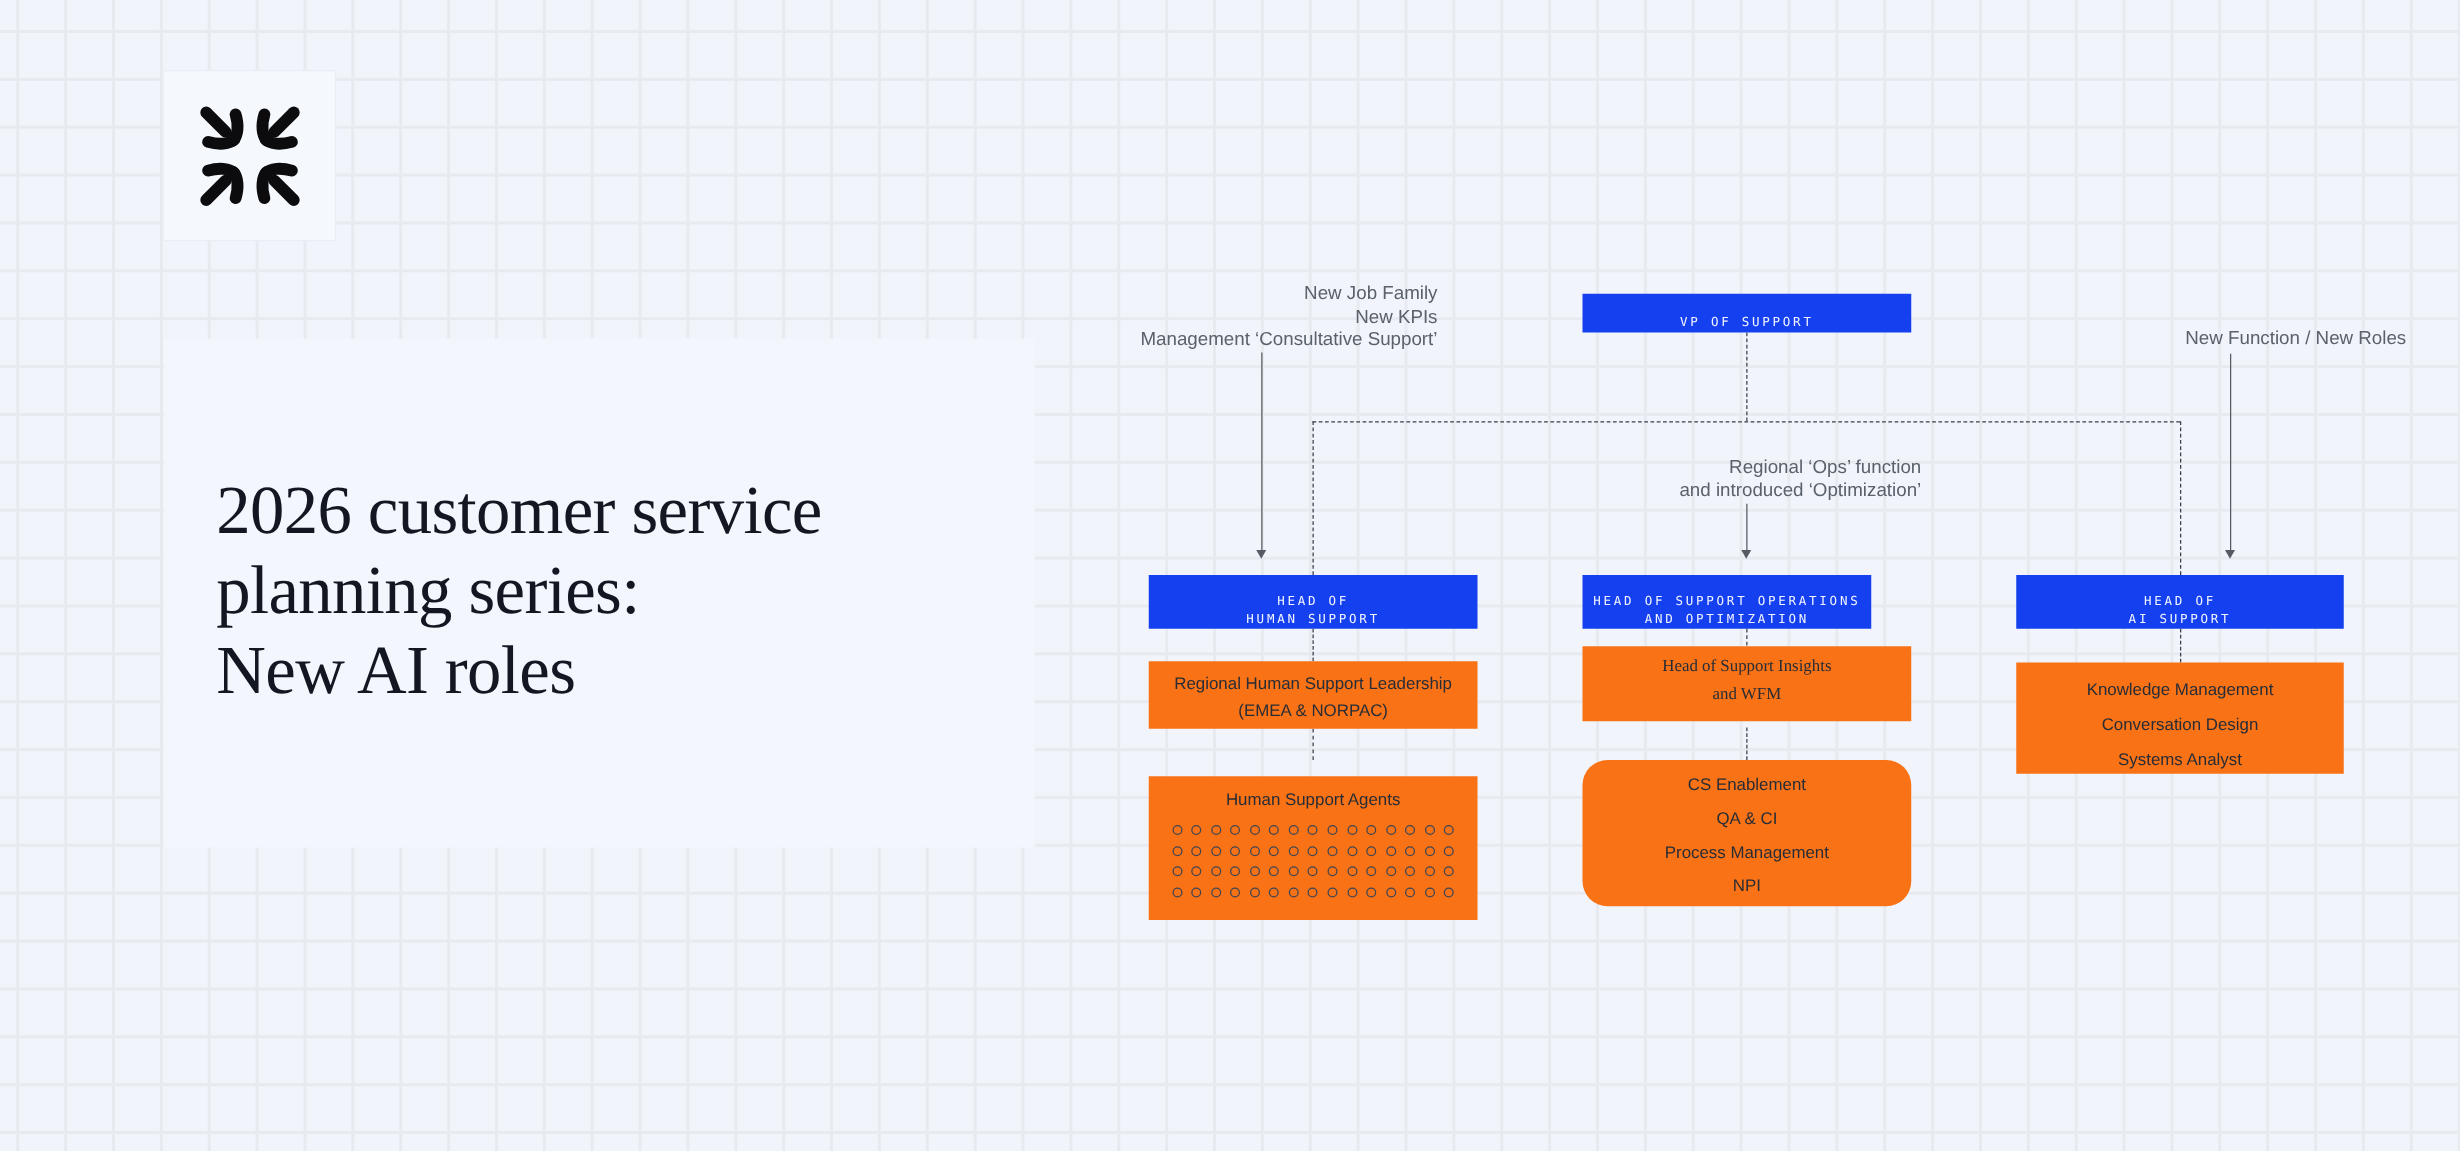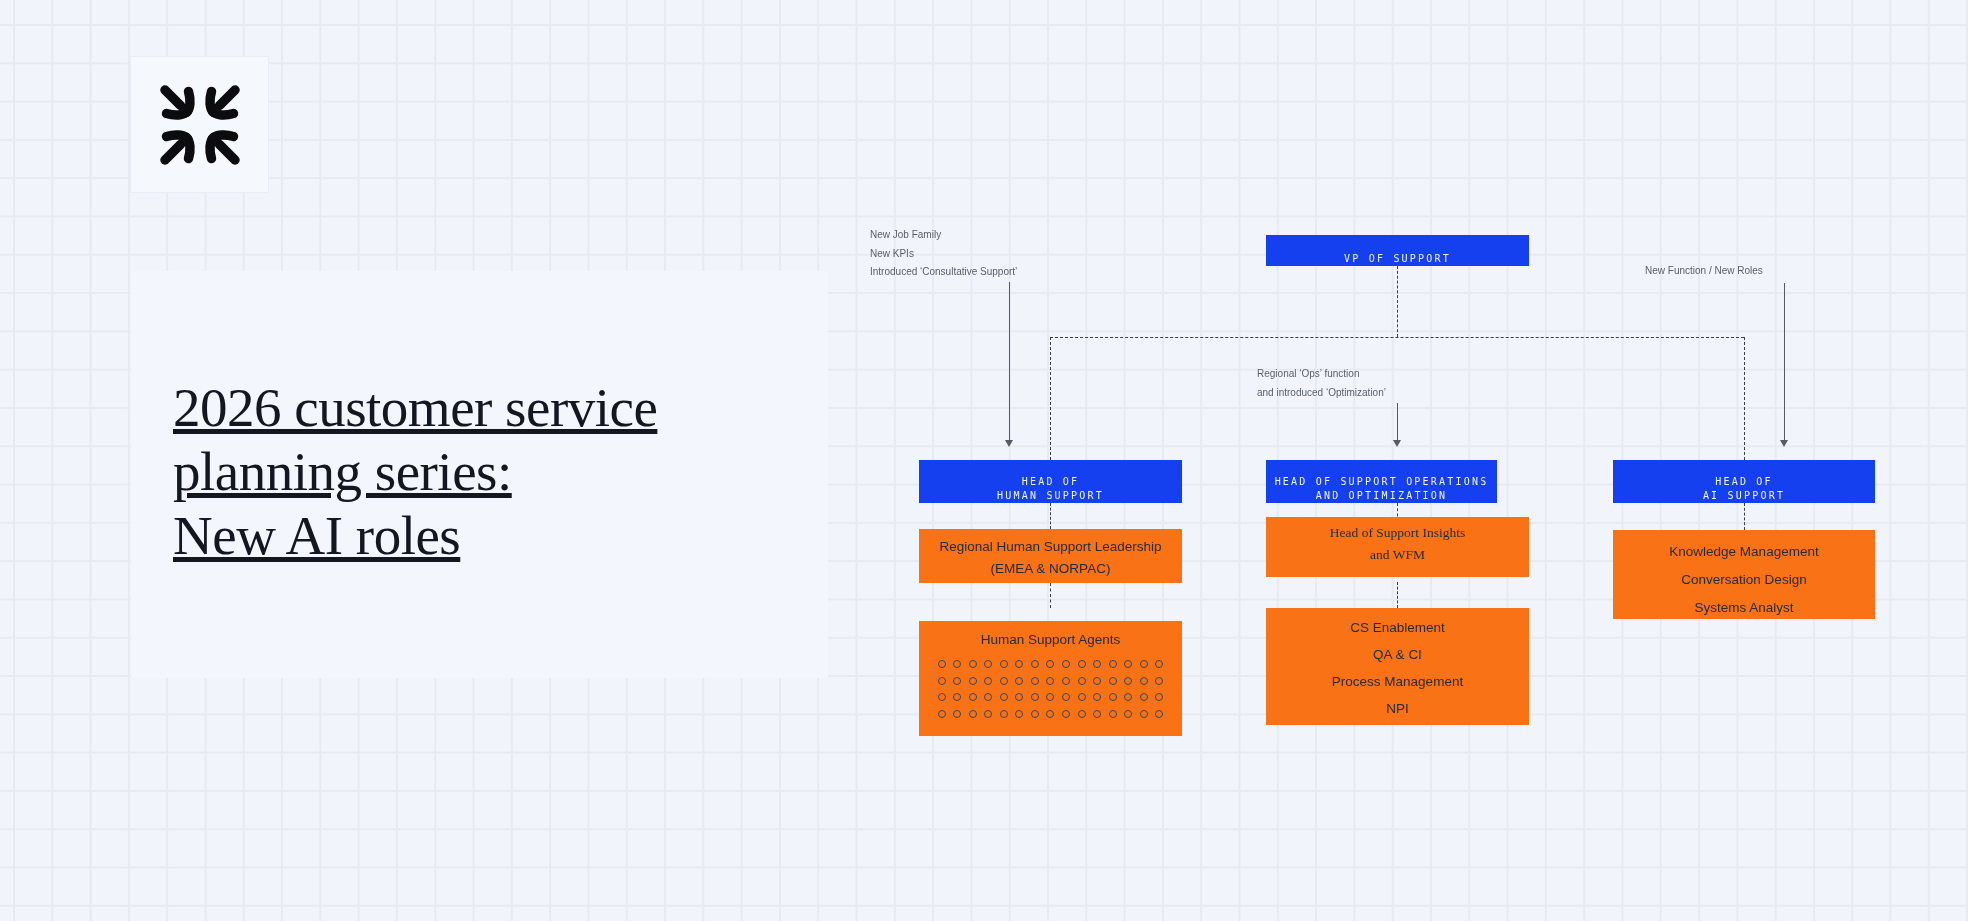--- a/index.html
+++ b/index.html
@@ -23,21 +23,21 @@
     display:flex;align-items:center;justify-content:center;
   }
   .title-card{
     left:131px;top:271px;width:697px;height:407px;
     background:#f3f6fc;
   }
   .title-text{
     position:absolute;left:42px;top:105px;
     font-family:"Liberation Serif","DejaVu Serif",serif;
     font-size:55px;line-height:64px;color:#131722;
-    letter-spacing:-0.5px;white-space:nowrap;text-decoration:underline;
+    letter-spacing:-0.5px;white-space:nowrap;
   }
 
   
   .blue-box{
     background:#1540f0;color:#f2f5ff;
     display:flex;flex-direction:column;align-items:center;justify-content:flex-end;
     font-family:"DejaVu Sans Mono",monospace;
     font-size:10px;line-height:14px;letter-spacing:2.2px;
     text-align:center;white-space:nowrap;
   }
@@ -46,21 +46,21 @@
   .head-mid{left:1266px;top:460px;width:231px;height:43px;}
   .head-right{left:1613px;top:460px;width:262px;height:43px;}
 
   .gray-box{
     background:#f97316;color:#272c36;
     font-size:13.5px;text-align:center;box-sizing:border-box;
   }
   .gb-l1{left:919px;top:529px;width:263px;height:54px;line-height:22px;padding-top:7px;}
   .gb-m1{left:1266px;top:517px;width:263px;height:60px;line-height:22px;padding-top:5px;font-family:Liberation Serif, serif;}
   .gb-r1{left:1613px;top:530px;width:262px;height:89px;line-height:28px;padding-top:8px;}
-  .gb-m2{left:1266px;top:608px;width:263px;height:117px;line-height:27px;padding-top:6px;}
+  .gb-m2{left:1266px;top:608px;width:263px;height:117px;line-height:27px;padding-top:6px;border-radius:20px;}
   .gb-l2{left:919px;top:608px;width:263px;height:115px;padding-top:9px;margin-top:13px;}
 
   .agents-title{font-size:13.5px;line-height:20px;}
   .dot-grid{
     display:grid;margin:10px 15px 0 15px;row-gap:8.5px;justify-items:center;
   }
   .dot{
     width:8px;height:8px;border-radius:50%;
     border:1.4px solid #3e4452;box-sizing:border-box;background:transparent;
   }
@@ -69,21 +69,21 @@
   .dash-v{width:0;border-left:1.6px dashed #3a3f48;}
   .dash-h{height:0;border-top:1.6px dashed #3a3f48;}
   .solid-arrow{width:0;border-left:1.5px solid #565b63;}
   .solid-arrow::after{
     content:"";position:absolute;left:-4.7px;bottom:-6px;
     border:4px solid transparent;border-top:7px solid #565b63;border-bottom:none;
   }
 
   
   .annotation{
-    color:#5a616b;font-size:10px;line-height:18.7px;text-align:left;width:280px;
+    color:#5a616b;font-size:15px;line-height:18.7px;text-align:right;width:280px;
   }
   .ann-left{left:870px;top:226px;}
   .ann-mid{left:1257px;top:365px;}
   .ann-right{left:1645px;top:262px;}
 
   .logo-svg{display:block;}
 </style>
 </head>
 <body>
 
@@ -125,21 +125,21 @@
 </div>
 
 <div class="abs dash-v" style="left:1397px;top:266px;height:71px;"></div>
 <div class="abs dash-h" style="left:1050px;top:337px;width:694px;"></div>
 <div class="abs dash-v" style="left:1050px;top:337px;height:123px;"></div>
 <div class="abs dash-v" style="left:1744px;top:337px;height:123px;"></div>
 
 <div class="abs annotation ann-left">
   <div>New Job Family</div>
   <div>New KPIs</div>
-  <div>Introduced ‘Consultative Support’</div>
+  <div>Management ‘Consultative Support’</div>
 </div>
 <div class="abs solid-arrow" style="left:1009px;top:282px;height:159px;"></div>
 
 <div class="abs annotation ann-mid">
   <div>Regional ‘Ops’ function</div>
   <div>and introduced ‘Optimization’</div>
 </div>
 <div class="abs solid-arrow" style="left:1397px;top:403px;height:38px;"></div>
 
 <div class="abs annotation ann-right">

